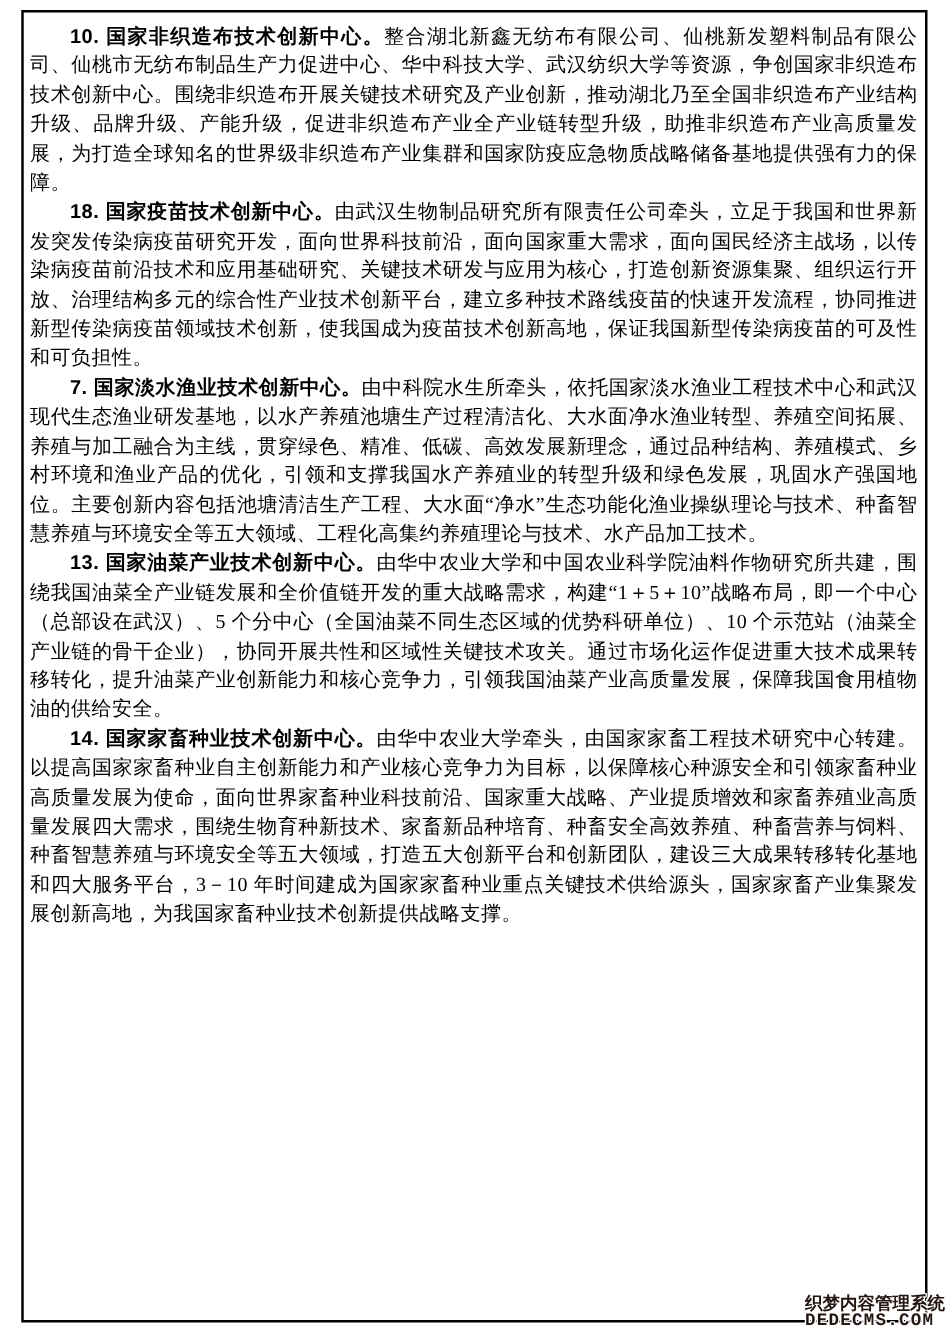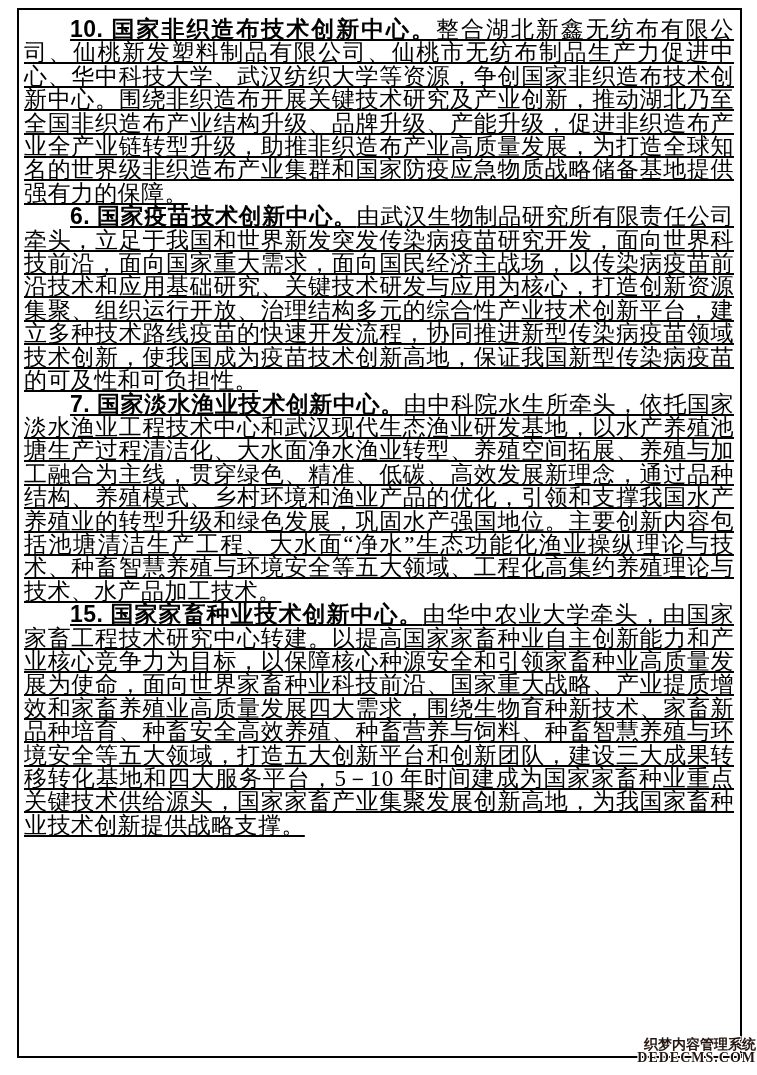--- a/index.html
+++ b/index.html
@@ -21,37 +21,36 @@
     width: 725px;
     height: 1050px;
     border: 2px solid #000000;
     box-sizing: border-box;
     padding: 8px 6px 0 5px;
     background: #ffffff;
   }
   .para {
     margin: 0;
     color: #000000;
-    font-size: 23px;
+    font-size: 16px;
     line-height: 23.4px;
     letter-spacing: 0.4px;
     text-align: justify;
     text-indent: 2em;
-    text-decoration: underline;
   }
   .para-heading {
     font-weight: bold;
     font-family: "Liberation Sans", sans-serif;
   }
   .watermark {
     position: absolute;
     right: 1px;
     bottom: 11px;
-    text-align: right;
-    font-family: Liberation Serif, serif;
+    text-align: left;
+    font-family: Liberation Mono, monospace;
     font-weight: bold;
     color: #231610;
     text-shadow: -1px -1px 0 #ffffff, 1px -1px 0 #ffffff,
                  -1px 1px 0 #ffffff, 1px 1px 0 #ffffff,
                  0 1px 0 #ffffff, 0 -1px 0 #ffffff;
     z-index: 5;
     margin-top: 12px;
   }
   .watermark .cn {
     font-size: 14px;
@@ -64,26 +63,27 @@
     letter-spacing: 1px;
   }
 </style>
 </head>
 <body>
 
 <div class="doc-border">
   <div class="doc-body">
   <p class="para"><b class="para-heading">10. 国家非织造布技术创新中心。</b><span class="para-body">整合湖北新鑫无纺布有限公司、仙桃新发塑料制品有限公司、仙桃市无纺布制品生产力促进中心、华中科技大学、武汉纺织大学等资源，争创国家非织造布技术创新中心。围绕非织造布开展关键技术研究及产业创新，推动湖北乃至全国非织造布产业结构升级、品牌升级、产能升级，促进非织造布产业全产业链转型升级，助推非织造布产业高质量发展，为打造全球知名的世界级非织造布产业集群和国家防疫应急物质战略储备基地提供强有力的保障。</span></p>
 
-  <p class="para"><b class="para-heading">6. 国家疫苗技术创新中心。</b><span class="para-body">由武汉生物制品研究所有限责任公司牵头，立足于我国和世界新发突发传染病疫苗研究开发，面向世界科技前沿，面向国家重大需求，面向国民经济主战场，以传染病疫苗前沿技术和应用基础研究、关键技术研发与应用为核心，打造创新资源集聚、组织运行开放、治理结构多元的综合性产业技术创新平台，建立多种技术路线疫苗的快速开发流程，协同推进新型传染病疫苗领域技术创新，使我国成为疫苗技术创新高地，保证我国新型传染病疫苗的可及性和可负担性。</span></p>
+  <p class="para"><b class="para-heading">18. 国家疫苗技术创新中心。</b><span class="para-body">由武汉生物制品研究所有限责任公司牵头，立足于我国和世界新发突发传染病疫苗研究开发，面向世界科技前沿，面向国家重大需求，面向国民经济主战场，以传染病疫苗前沿技术和应用基础研究、关键技术研发与应用为核心，打造创新资源集聚、组织运行开放、治理结构多元的综合性产业技术创新平台，建立多种技术路线疫苗的快速开发流程，协同推进新型传染病疫苗领域技术创新，使我国成为疫苗技术创新高地，保证我国新型传染病疫苗的可及性和可负担性。</span></p>
 
   <p class="para"><b class="para-heading">7. 国家淡水渔业技术创新中心。</b><span class="para-body">由中科院水生所牵头，依托国家淡水渔业工程技术中心和武汉现代生态渔业研发基地，以水产养殖池塘生产过程清洁化、大水面净水渔业转型、养殖空间拓展、养殖与加工融合为主线，贯穿绿色、精准、低碳、高效发展新理念，通过品种结构、养殖模式、乡村环境和渔业产品的优化，引领和支撑我国水产养殖业的转型升级和绿色发展，巩固水产强国地位。主要创新内容包括池塘清洁生产工程、大水面“净水”生态功能化渔业操纵理论与技术、种畜智慧养殖与环境安全等五大领域、工程化高集约养殖理论与技术、水产品加工技术。</span></p>
 
+  <p class="para"><b class="para-heading">13. 国家油菜产业技术创新中心。</b><span class="para-body">由华中农业大学和中国农业科学院油料作物研究所共建，围绕我国油菜全产业链发展和全价值链开发的重大战略需求，构建“1＋5＋10”战略布局，即一个中心（总部设在武汉）、5 个分中心（全国油菜不同生态区域的优势科研单位）、10 个示范站（油菜全产业链的骨干企业），协同开展共性和区域性关键技术攻关。通过市场化运作促进重大技术成果转移转化，提升油菜产业创新能力和核心竞争力，引领我国油菜产业高质量发展，保障我国食用植物油的供给安全。</span></p>
 
-  <p class="para"><b class="para-heading">15. 国家家畜种业技术创新中心。</b><span class="para-body">由华中农业大学牵头，由国家家畜工程技术研究中心转建。以提高国家家畜种业自主创新能力和产业核心竞争力为目标，以保障核心种源安全和引领家畜种业高质量发展为使命，面向世界家畜种业科技前沿、国家重大战略、产业提质增效和家畜养殖业高质量发展四大需求，围绕生物育种新技术、家畜新品种培育、种畜安全高效养殖、种畜营养与饲料、种畜智慧养殖与环境安全等五大领域，打造五大创新平台和创新团队，建设三大成果转移转化基地和四大服务平台，5－10 年时间建成为国家家畜种业重点关键技术供给源头，国家家畜产业集聚发展创新高地，为我国家畜种业技术创新提供战略支撑。</span></p>
+  <p class="para"><b class="para-heading">14. 国家家畜种业技术创新中心。</b><span class="para-body">由华中农业大学牵头，由国家家畜工程技术研究中心转建。以提高国家家畜种业自主创新能力和产业核心竞争力为目标，以保障核心种源安全和引领家畜种业高质量发展为使命，面向世界家畜种业科技前沿、国家重大战略、产业提质增效和家畜养殖业高质量发展四大需求，围绕生物育种新技术、家畜新品种培育、种畜安全高效养殖、种畜营养与饲料、种畜智慧养殖与环境安全等五大领域，打造五大创新平台和创新团队，建设三大成果转移转化基地和四大服务平台，3－10 年时间建成为国家家畜种业重点关键技术供给源头，国家家畜产业集聚发展创新高地，为我国家畜种业技术创新提供战略支撑。</span></p>
 
 </div>
 </div>
 
 <div class="watermark">
   <div class="cn">织梦内容管理系统</div>
   <div class="en">DEDECMS.COM</div>
 </div>
 
 </body></html>

